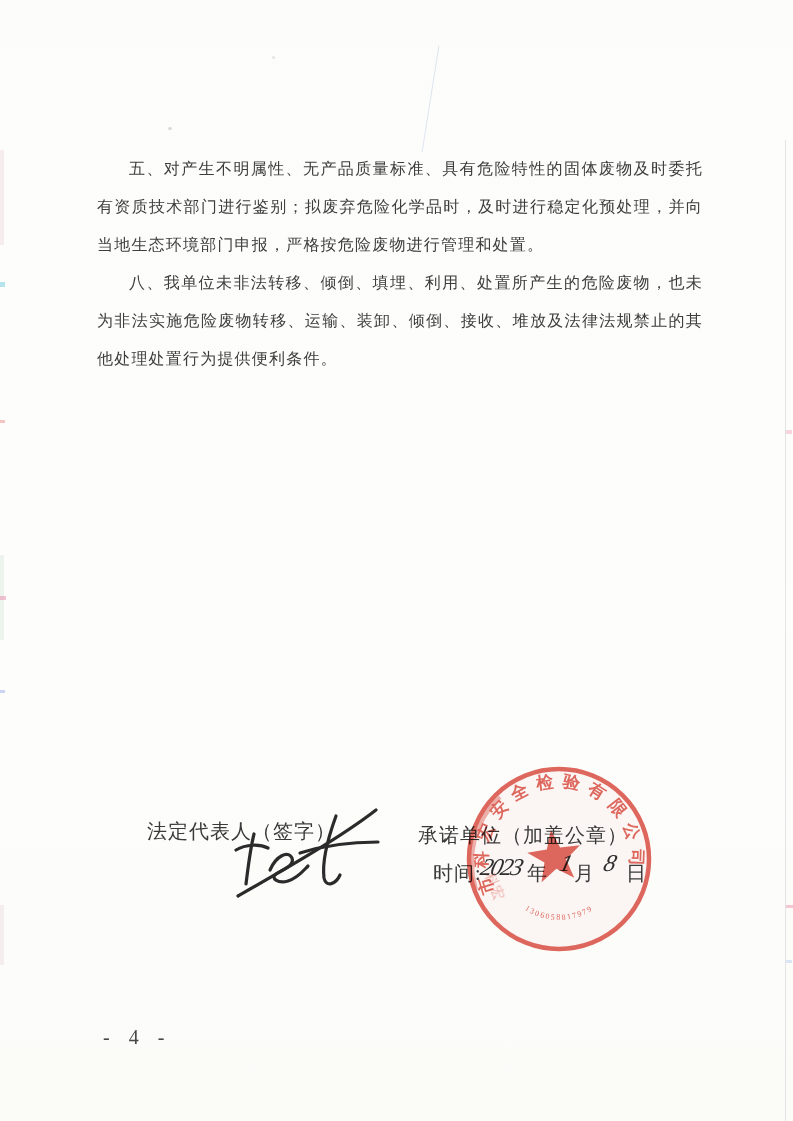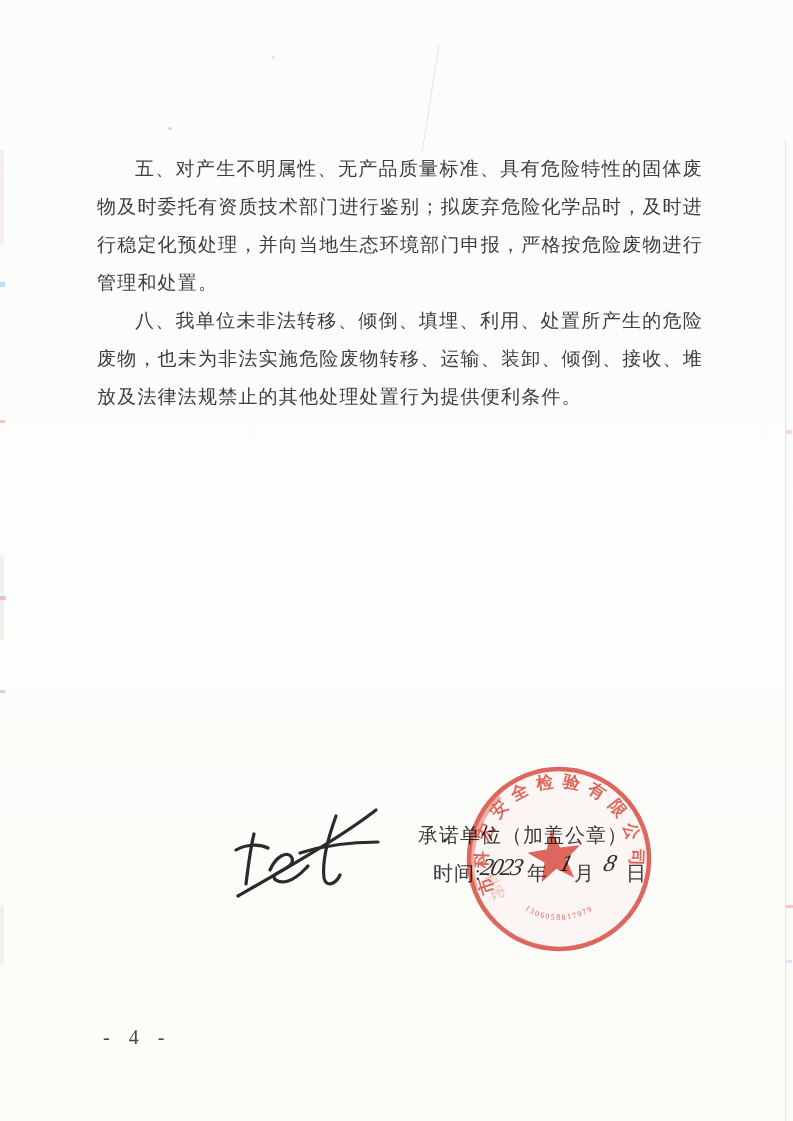--- a/index.html
+++ b/index.html
@@ -6,21 +6,21 @@
   .page{
     position:relative;
     width:793px;height:1121px;
     background:linear-gradient(180deg,#fcfcfa 0%,#fdfdfb 55%,#fbfbf8 100%);
     overflow:hidden;
     font-family:"Liberation Serif","DejaVu Serif",serif;
   }
   
   .content{
     position:absolute;left:97px;top:150px;width:606px;
-    color:#3d3d3d;font-size:19px;line-height:38px;
+    color:#3d3d3d;font-size:16px;line-height:38px;
     text-align:justify;letter-spacing:1.2px;
   }
   .content p{margin:0;text-indent:2em;}
   
   .label{position:absolute;color:#3a3a3a;font-size:20px;letter-spacing:1px;white-space:nowrap;}
   .hand{position:absolute;color:#2e2e2e;font-size:24px;font-style:italic;transform:skewX(-14deg);white-space:nowrap;}
   
   .signature{position:absolute;left:210px;top:798px;}
   .signature path{fill:none;stroke:#2b2b2b;stroke-width:3.2;stroke-linecap:round;stroke-linejoin:round;}
   
@@ -66,20 +66,21 @@
   <div class="artifact a-r3"></div>
   <div class="artifact a-hair"></div>
   <div class="artifact a-dot1"></div>
   <div class="artifact a-dot2"></div>
 
   <div class="content">
     <p>五、对产生不明属性、无产品质量标准、具有危险特性的固体废物及时委托有资质技术部门进行鉴别；拟废弃危险化学品时，及时进行稳定化预处理，并向当地生态环境部门申报，严格按危险废物进行管理和处置。</p>
     <p>八、我单位未非法转移、倾倒、填埋、利用、处置所产生的危险废物，也未为非法实施危险废物转移、运输、装卸、倾倒、接收、堆放及法律法规禁止的其他处理处置行为提供便利条件。</p>
   </div>
 
+  <div class="label" style="left:147px;top:818px;">法定代表人（签字）</div>
   <div class="label" style="left:418px;top:822px;">承诺单位（加盖公章）</div>
 
   <div class="label" style="left:433px;top:860px;">时间:</div>
   <div class="hand" style="left:481px;top:854px;letter-spacing:-2px;">2023</div>
   <div class="label" style="left:527px;top:860px;">年</div>
   <div class="hand" style="left:560px;top:850px;">1</div>
   <div class="label" style="left:574px;top:860px;">月</div>
   <div class="hand" style="left:604px;top:850px;">8</div>
   <div class="label" style="left:626px;top:860px;">日</div>
 

